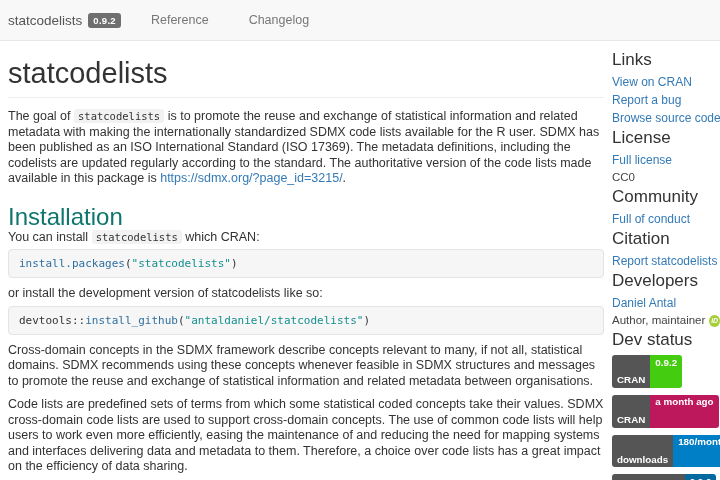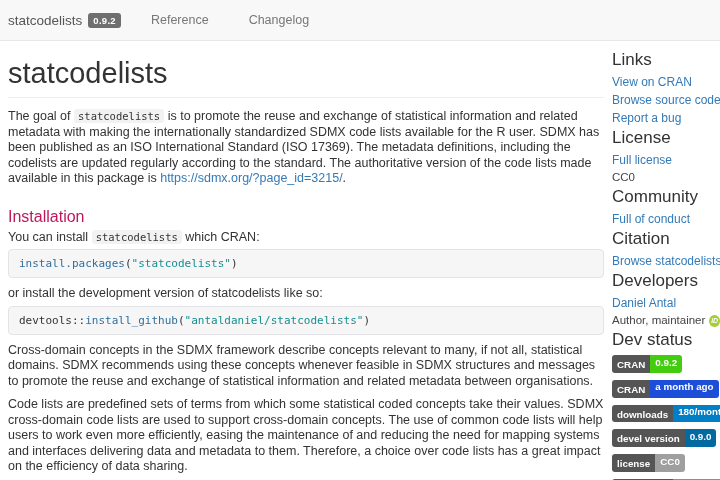--- a/index.html
+++ b/index.html
@@ -17,21 +17,21 @@
   
   .container { display:flex; padding:0 8px; align-items:flex-start; }
   .main { width:596px; flex:0 0 596px; }
   .sidebar { margin-left:8px; width:108px; overflow:visible; }
 
   
   h1 { font-size:29px; font-weight:400; color:#333; margin-top:16px; line-height:32px; }
   hr { border:0; border-top:1px solid #eee; margin:8px 0 11px; }
   .main p { font-size:12.5px; line-height:15.5px; margin:0 0 8px; color:#333; }
   .main p.tight { margin-bottom:4px; }
-  h2 { font-size:16px; font-weight:400; color:#be185d; margin:16px 0 0; line-height:27px; }
+  h2 { font-size:24px; font-weight:400; color:#0f766e; margin:16px 0 0; line-height:27px; }
   .main a { color:#337ab7; text-decoration:none; cursor:pointer; }
 
   code.inline { font-family:"DejaVu Sans Mono", monospace; font-size:10.5px;
                 background:#f2f2f2; color:#333; padding:1px 4px; border-radius:3px; }
 
   pre { background:#f6f6f7; border:1px solid #e3e3e8; border-radius:4px;
         padding:7px 10px; margin:0 0 8px; font-family:"DejaVu Sans Mono", monospace;
         font-size:11px; line-height:13px; color:#333; white-space:pre; }
   .tok-fn  { color:#2f6f9f; }
   .tok-str { color:#148f8f; }
@@ -44,21 +44,21 @@
                          margin-bottom:4px; text-decoration:none; cursor:pointer; white-space:nowrap; }
   .side-small { font-size:11.5px; color:#444; line-height:13px; margin-bottom:4px;
                 display:flex; align-items:center; white-space:nowrap; }
   .orcid { display:inline-flex; align-items:center; justify-content:center; width:12px; height:12px;
            border-radius:50%; background:#a6ce39; color:#fff; font-size:7px; font-weight:bold;
            margin-left:4px; font-style:italic; cursor:pointer; }
 
   .badge-row { margin-bottom:7px; white-space:nowrap; }
   .badge { display:inline-flex; border-radius:3px; overflow:hidden; font-size:9.8px;
            font-weight:bold; color:#fff; line-height:1; text-decoration:none; cursor:pointer; }
-  .badge .left  { background:#555555; padding:5px 5px 3px; }
+  .badge .left  { background:#555555; padding:20px 5px 3px; }
   .badge .right { padding:2.5px 5px 3px; }
 </style>
 </head>
 <body>
 
 <div class="navbar">
   <a class="brand">
     <span>statcodelists</span>
     <span class="version-badge">0.9.2</span>
   </a>
@@ -89,52 +89,52 @@
     <p>Code lists are predefined sets of terms from which some statistical coded concepts take their values. SDMX cross-domain code lists are used to support cross-domain concepts. The use of common code lists will help users to work even more efficiently, easing the maintenance of and reducing the need for mapping systems and interfaces delivering data and metadata to them. Therefore, a choice over code lists has a great impact on the efficiency of data sharing.</p>
 
     <p class="tight"><code class="inline">statcodelists</code><span> helps the use of the latest codelist in your R workflow.</span></p>
 
   </div>
 
   <div class="sidebar">
 
     <h2 class="first">Links</h2>
     <a class="side-link">View on CRAN</a>
+    <a class="side-link">Report a bug</a>
     <a class="side-link">Browse source code</a>
-    <a class="side-link">Report a bug</a>
 
     <h2>License</h2>
     <a class="side-link">Full license</a>
     <div class="side-small">CC0</div>
 
     <h2>Community</h2>
     <a class="side-link">Full of conduct</a>
 
     <h2>Citation</h2>
-    <a class="side-link">Browse statcodelists</a>
+    <a class="side-link">Report statcodelists</a>
 
     <h2>Developers</h2>
     <a class="side-link">Daniel Antal</a>
     <div class="side-small">
       <span>Author, maintainer</span>
       <span class="orcid">iD</span>
     </div>
 
     <h2>Dev status</h2>
 
     <div class="badge-row">
       <a class="badge">
           <span class="left">CRAN</span>
           <span class="right" style="background-color: rgb(68, 204, 17);">0.9.2</span>
         </a>
     </div>
     <div class="badge-row">
       <a class="badge">
           <span class="left">CRAN</span>
-          <span class="right" style="background-color: #1d4ed8;">a month ago</span>
+          <span class="right" style="background-color: #be185d;">a month ago</span>
         </a>
     </div>
     <div class="badge-row">
       <a class="badge">
           <span class="left">downloads</span>
           <span class="right" style="background-color: rgb(0, 126, 198);">180/month</span>
         </a>
     </div>
     <div class="badge-row">
       <a class="badge">

